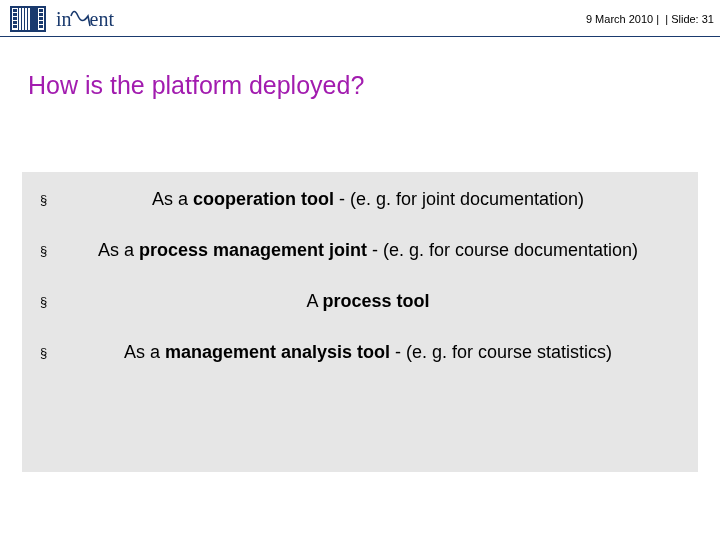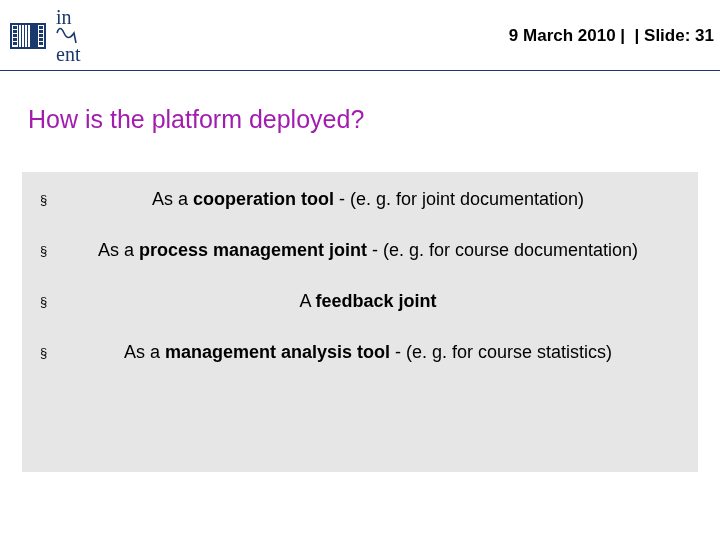--- a/index.html
+++ b/index.html
@@ -28,35 +28,33 @@
     height: 26px;
     display: inline-block;
   }
   .logo-invent {
     display: flex;
     align-items: baseline;
     font-family: Georgia, serif;
     color: #1a3a6e;
     font-size: 20px;
     font-weight: normal;
-    flex-direction: column;
   }
   .logo-invent .wave {
     display: inline-block;
     position: relative;
     width: 22px;
     height: 14px;
     margin: 0 -2px;
   }
   .header-meta {
-    font-size: 17px;
+    font-size: 11px;
     color: #000;
     font-family: Arial, sans-serif;
     white-space: nowrap;
-    font-weight: bold;
   }
   .title {
     font-size: 25px;
     font-weight: 400;
     color: #a21caf;
     padding: 34px 0 0 28px;
   }
   .content-box {
     position: absolute;
     left: 22px;
@@ -131,19 +129,19 @@
   <div class="bullet-row">
     <span class="bullet-mark">§</span>
     <span class="bullet-text"><span>As a </span><b>cooperation tool</b><span> - (e. g. for joint documentation)</span></span>
   </div>
   <div class="bullet-row">
     <span class="bullet-mark">§</span>
     <span class="bullet-text"><span>As a </span><b>process management joint</b><span> - (e. g. for course documentation)</span></span>
   </div>
   <div class="bullet-row">
     <span class="bullet-mark">§</span>
-    <span class="bullet-text"><span>A </span><b>feedback joint</b><span></span></span>
+    <span class="bullet-text"><span>A </span><b>process tool</b><span></span></span>
   </div>
   <div class="bullet-row">
     <span class="bullet-mark">§</span>
     <span class="bullet-text"><span>As a </span><b>management analysis tool</b><span> - (e. g. for course statistics)</span></span>
   </div>
 </div>
 
 </body></html>

